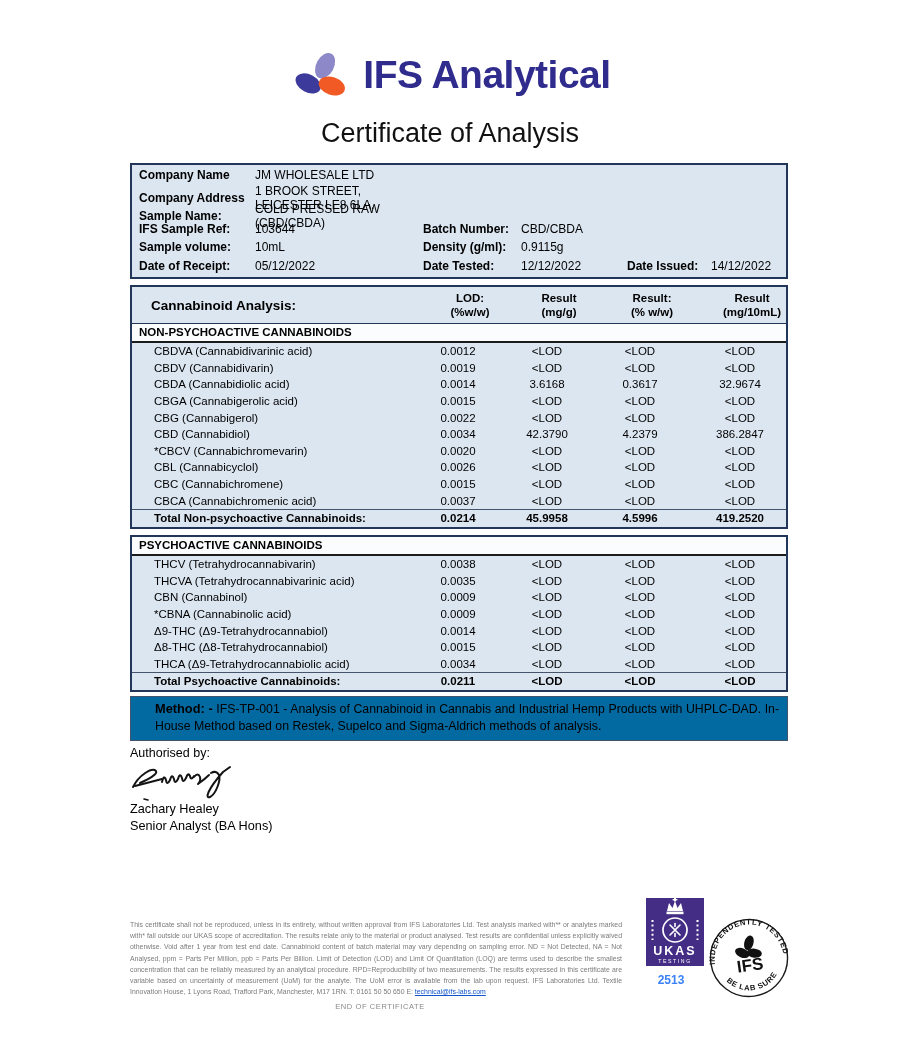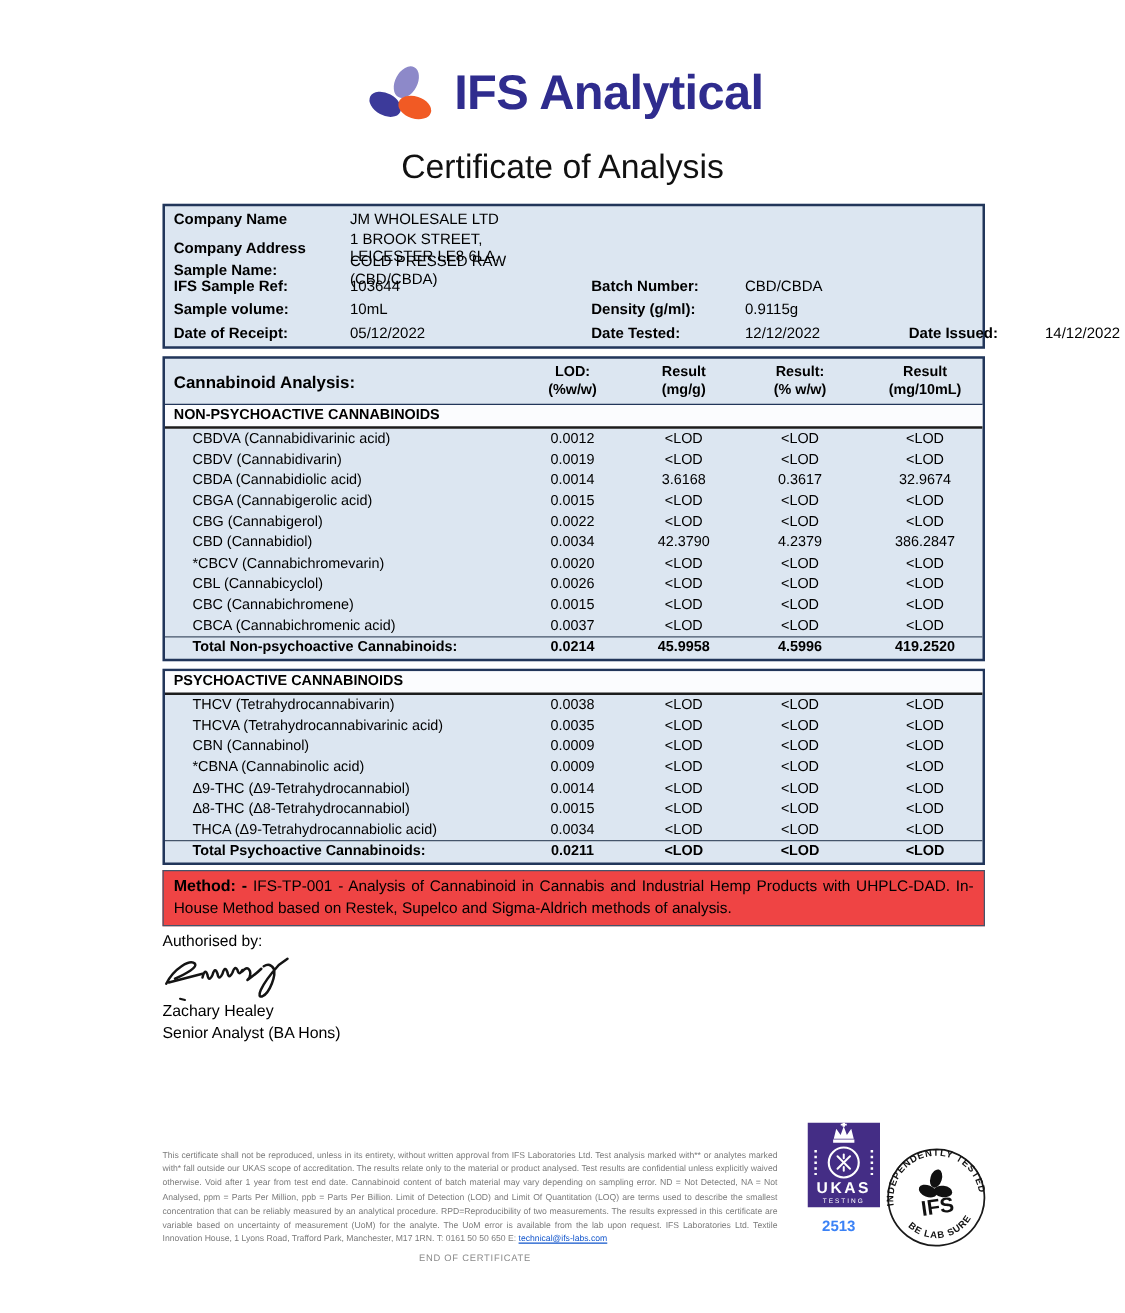--- a/index.html
+++ b/index.html
@@ -7,40 +7,40 @@
         font-family:"Liberation Sans",sans-serif;color:#000;}
 
   
   .brand{position:absolute;top:48px;left:0;width:100%;display:flex;justify-content:center;align-items:center;gap:12px;}
   .brand-name{font-size:39px;font-weight:bold;color:#2f2c8e;letter-spacing:-0.5px;}
   .page-title{position:absolute;top:118px;left:0;width:100%;text-align:center;font-size:27px;color:#111;}
 
   
   .info-table{position:absolute;left:130px;top:163px;width:658px;box-sizing:border-box;
               background:#dce6f1;border:2px solid #22365a;padding:1px 0 2px 0;}
-  .info-row{display:grid;grid-template-columns:122px 162px 104px 100px 90px 80px;height:18.1px;align-items:center;font-size:12px;gap:25px;}
+  .info-row{display:grid;grid-template-columns:122px 162px 104px 100px 90px 80px;height:18.1px;align-items:center;font-size:12px;}
   .info-row .lab{font-weight:bold;padding-left:7px;}
   .info-row .val{padding-left:1px;}
 
   
   .atable{position:absolute;left:130px;width:658px;box-sizing:border-box;background:#dce6f1;border:2px solid #22365a;}
   .t1{top:285px;}
   .t2{top:535px;}
-  .ahead{display:grid;grid-template-columns:280px 92px 86px 100px 100px;height:36px;align-items:center;border-bottom:1.5px solid #22365a;}
+  .ahead{display:grid;grid-template-columns:280px 92px 86px 100px 100px;height:36px;align-items:center;border-bottom:1.5px solid #22365a;padding-left:12px;}
   .ahead .ttl{font-size:13.5px;font-weight:bold;padding-left:7px;}
   .colh{text-align:center;font-size:11.5px;font-weight:bold;line-height:1.25;}
   .section{background:#fbfcfe;font-weight:bold;font-size:11.5px;height:17px;line-height:17px;padding-left:7px;border-bottom:2px solid #1c1c1c;}
   .trow{display:grid;grid-template-columns:280px 92px 86px 100px 100px;height:16.6px;align-items:center;font-size:11.5px;}
   .trow .n{padding-left:22px;white-space:nowrap;}
   .trow .c{text-align:center;}
   .trow.total{font-weight:bold;border-top:1px solid #44546a;}
 
   
-  .method{position:absolute;left:130px;top:696px;width:658px;box-sizing:border-box;background:#ef4444;
-          border:1.5px solid #44546a;padding:4px 8px 6px 8px;font-size:12.3px;line-height:1.32;text-align:justify;}
+  .method{position:absolute;left:130px;top:696px;width:658px;box-sizing:border-box;background:#0369a1;
+          border:1.5px solid #44546a;padding:4px 8px 6px 24px;font-size:12.3px;line-height:1.32;text-align:justify;}
   .method b{font-size:12.8px;}
 
   
   .auth-label{position:absolute;left:130px;top:746px;font-size:12.5px;}
   .signature{position:absolute;left:130px;top:760px;}
   .auth-name{position:absolute;left:130px;top:802px;font-size:12.7px;}
   .auth-role{position:absolute;left:130px;top:819px;font-size:12.7px;}
 
   
   .smallprint{position:absolute;left:130px;top:919px;width:492px;font-size:6.9px;line-height:1.62;

